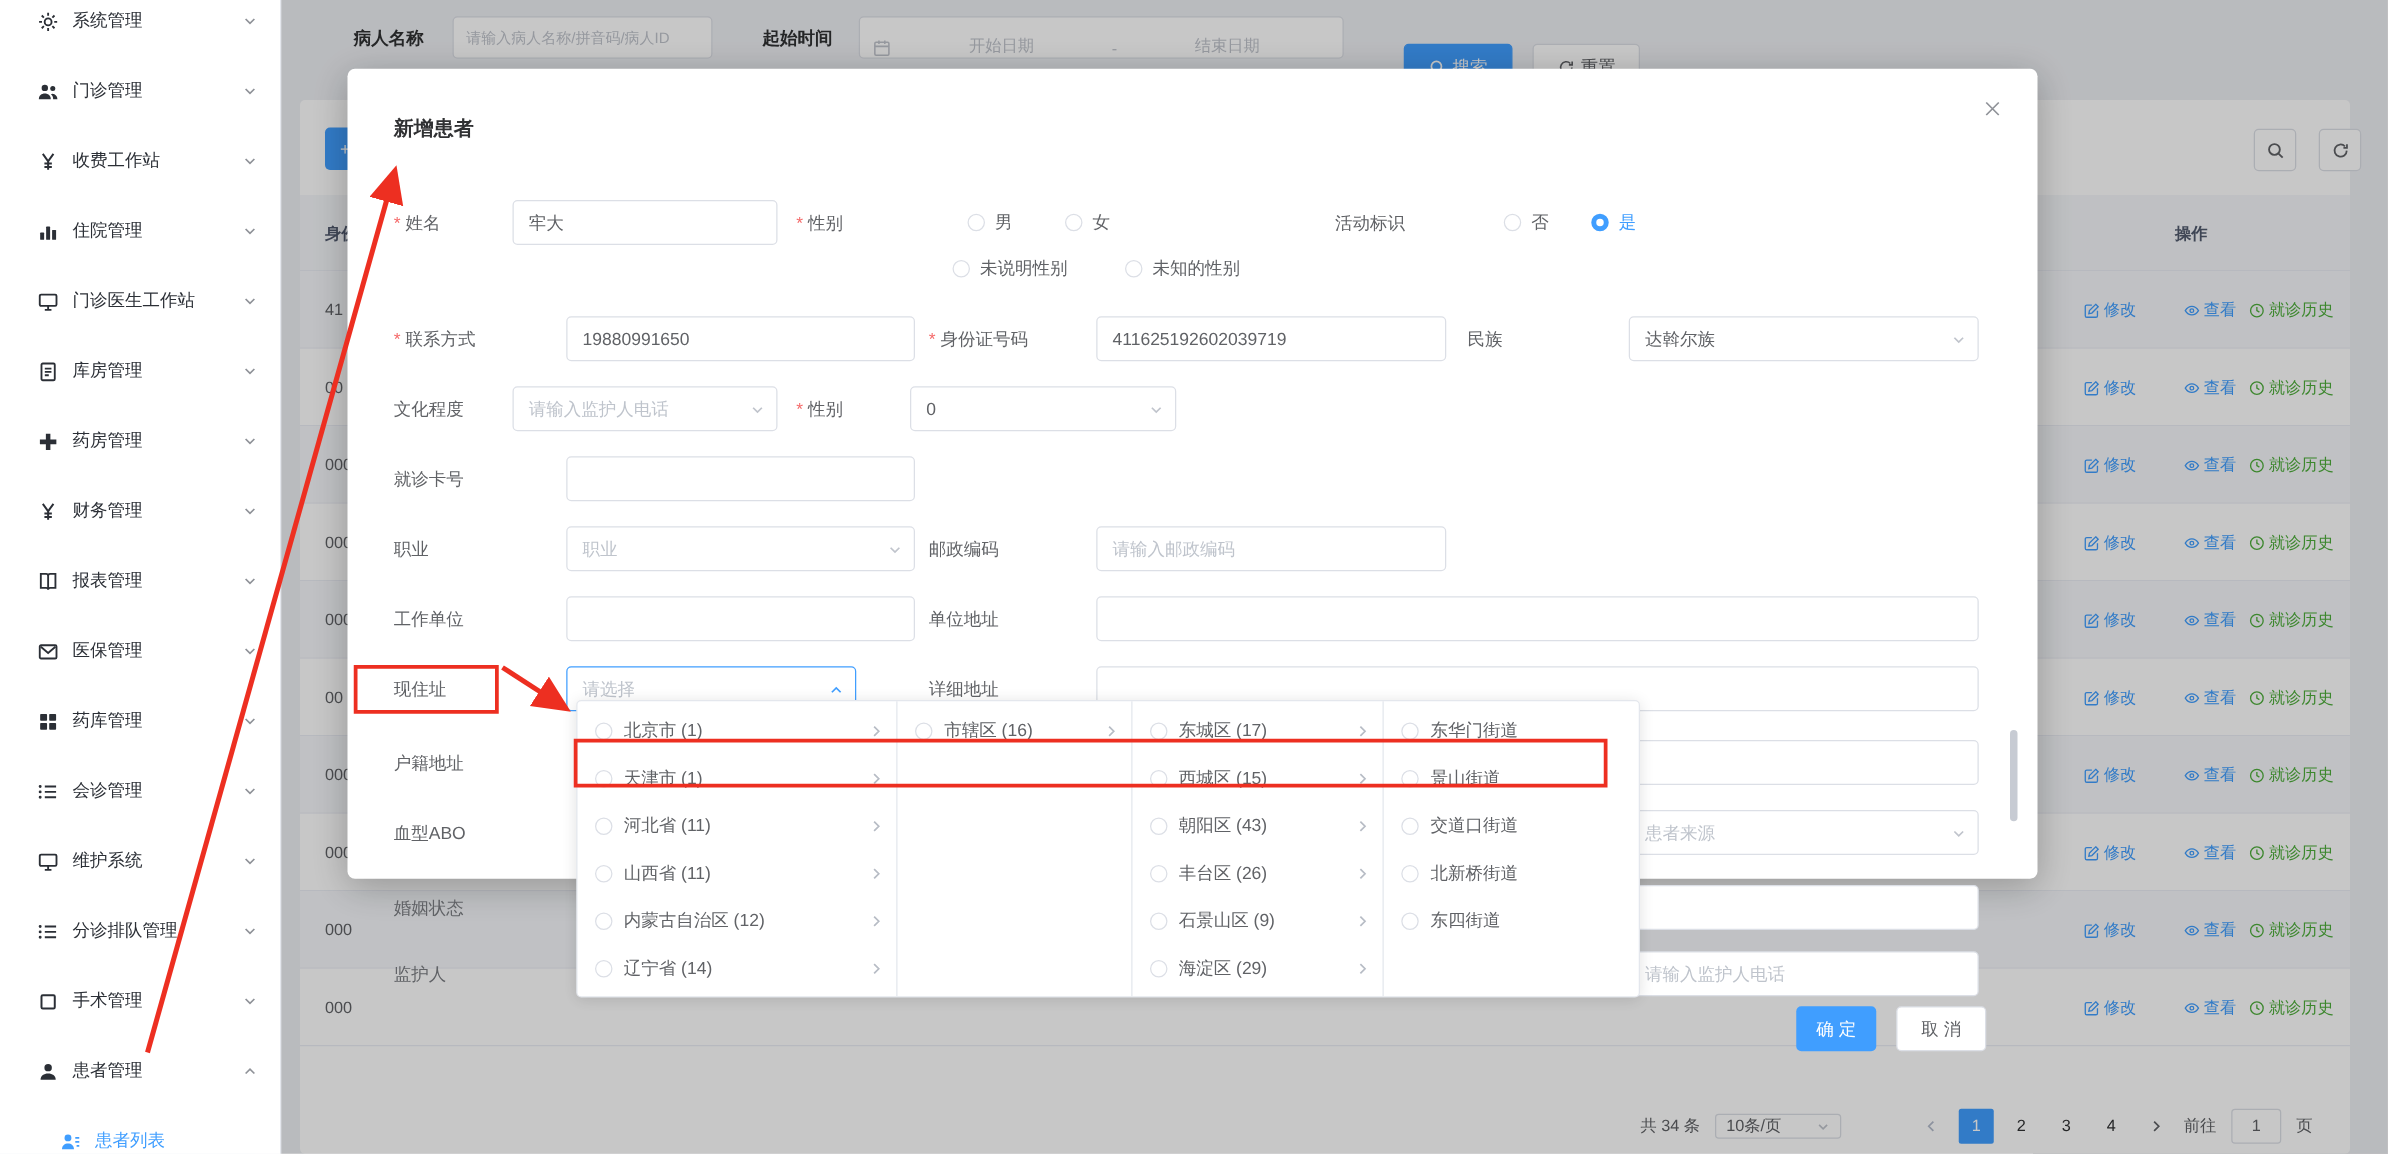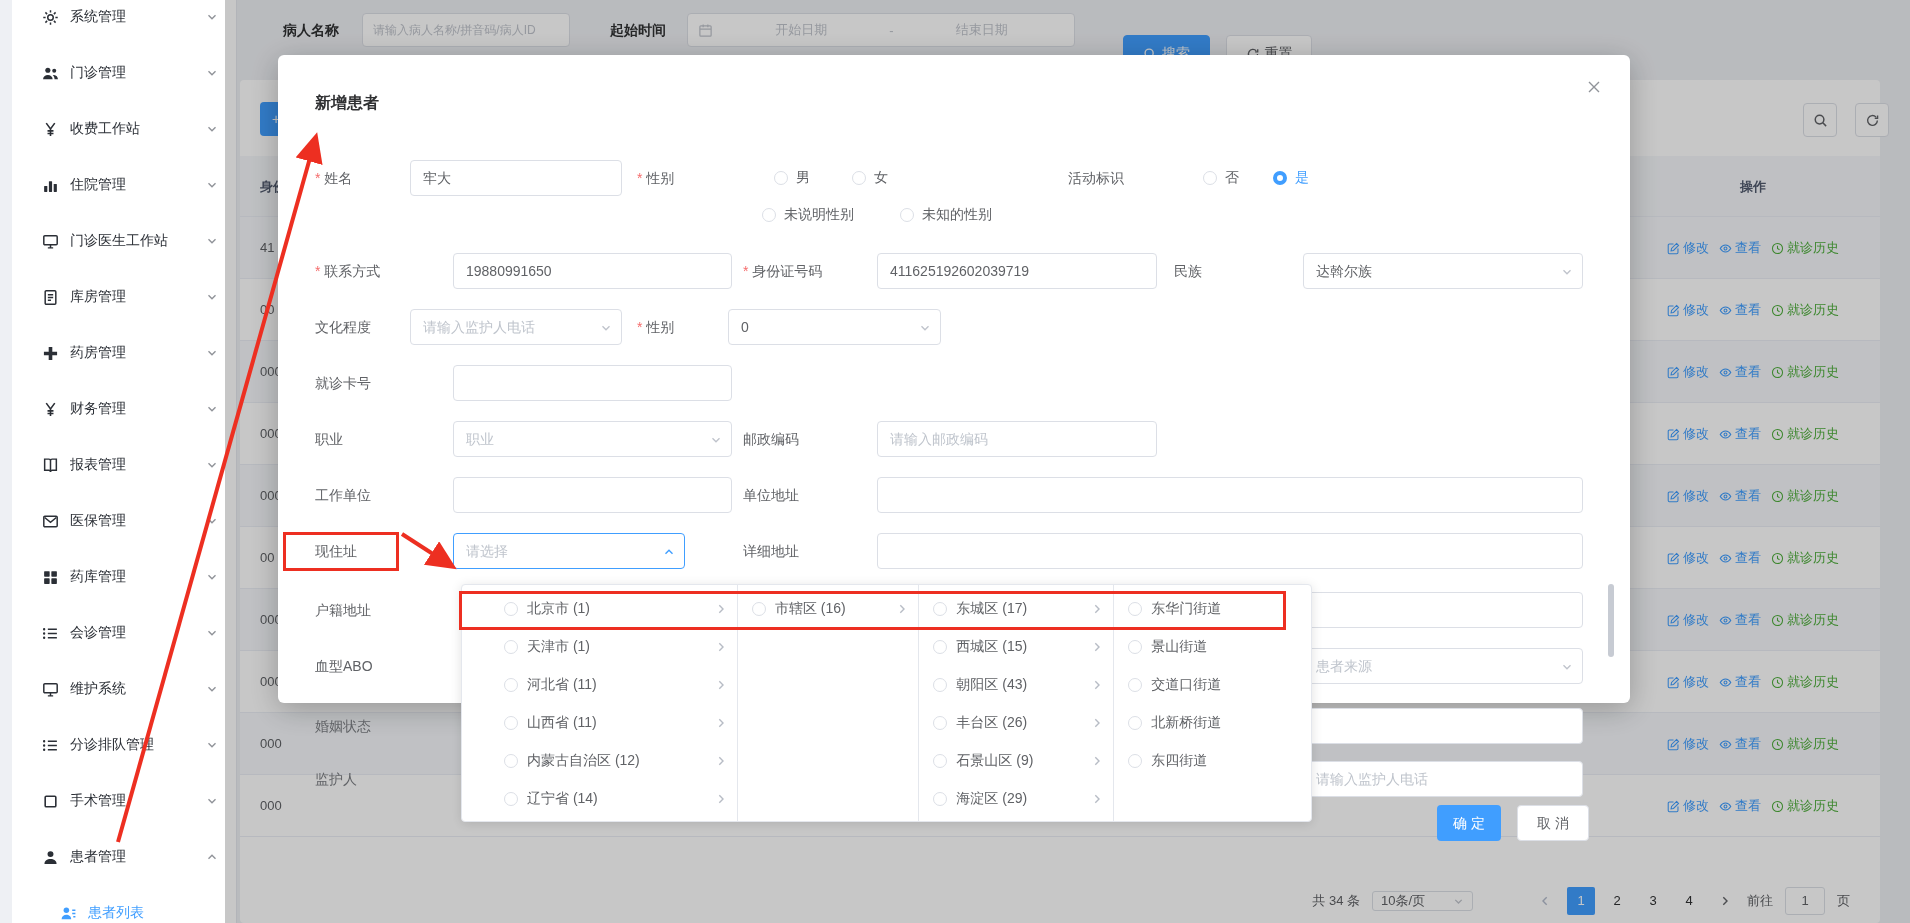--- a/index.html
+++ b/index.html
@@ -1,35 +1,35 @@
 <!DOCTYPE html>
 <html><head>
 <meta charset="utf-8">
 <style>
   * { margin:0; padding:0; box-sizing:border-box; }
   html,body { width:1910px; height:923px; }
   body { font-family:"Liberation Sans","DejaVu Sans",sans-serif; background:#eef0f4; overflow:hidden; position:relative; }
 
   
-  .sidebar { position:fixed; left:0; top:0; width:225px; height:100%; background:#fff; border-right:1px solid #e4e7ed; z-index:20; overflow:hidden;margin-left:12px; }
+  .sidebar { position:fixed; left:0; top:0; width:225px; height:100%; background:#fff; border-right:1px solid #e4e7ed; z-index:20; overflow:hidden; }
   .menu-list { margin-top:-11px; }
   .menu-item { height:56px; display:flex; align-items:center; padding:0 18px 0 30px; font-size:14px; color:#2b2f36; cursor:pointer; white-space:nowrap; }
   .mi-icon { width:17px; height:17px; margin-right:11px; color:#2b2f36; flex:none; }
   .mi-icon svg, .mi-caret svg { width:100%; height:100%; display:block; }
   .mi-label { flex:1; }
   .mi-caret { width:12px; height:12px; color:#909399; flex:none; }
   .mi-caret.up { transform:rotate(180deg); }
   .menu-item.sub { padding-left:48px; }
   .menu-item.active, .menu-item.active .mi-icon { color:#409eff; }
 
   
   .filter-bar { position:absolute; left:225px; top:0; width:1653px; height:61px; }
   .f-label { position:absolute; top:0; height:61px; line-height:61px; font-size:14px; font-weight:bold; color:#303133; }
   .f-input { position:absolute; height:34px; background:#fff; border:1px solid #dcdfe6; border-radius:4px; padding:0 10px; font-size:12px; line-height:32px; color:#c0c4cc; white-space:nowrap; overflow:hidden; }
-  .f-daterange { position:absolute; height:34px; background:#fff; border:1px solid #dcdfe6; border-radius:4px; display:flex; align-items:center; padding:0 10px; font-size:13px; color:#c0c4cc; }
+  .f-daterange { position:absolute; height:34px; background:#fff; border:1px solid #dcdfe6; border-radius:4px; display:flex; align-items:flex-end; padding:0 10px; font-size:13px; color:#c0c4cc; }
   .dr-ico { width:15px; height:15px; color:#c0c4cc; margin-right:6px; flex:none; }
   .dr-ico svg, .b-ico svg { width:100%; height:100%; display:block; }
   .dr-text { flex:1; text-align:center; }
   .dr-sep { padding:0 6px; color:#c0c4cc; }
   .btn { position:absolute; height:38px; border-radius:4px; display:flex; align-items:center; justify-content:center; font-size:14px; cursor:pointer; gap:5px;margin-top:24px; }
   .btn .b-ico { width:14px; height:14px; }
   .btn.primary { background:#409eff; color:#fff; border:1px solid #409eff; }
   .btn.plain { background:#fff; color:#606266; border:1px solid #dcdfe6; }
 
   
@@ -40,21 +40,21 @@
   .tool-icon-btn svg { width:100%; height:100%; display:block; }
   .thead { position:absolute; left:0; top:76px; width:100%; height:61px; background:#f5f7fa; border-bottom:1px solid #ebeef5; font-size:13px; font-weight:bold; color:#515a6e; }
   .th-id { position:absolute; left:20px; top:0; line-height:61px; white-space:nowrap; }
   .th-op { position:absolute; left:1403px; width:220px; top:0; line-height:61px; text-align:center; }
   .tbody { position:absolute; left:0; top:137px; width:100%; }
   .trow { position:relative; height:62px; border-bottom:1px solid #ebeef5; background:#fff; }
   .trow.stripe { background:#f6f8fb; }
   .td-id { position:absolute; left:20px; top:0; line-height:61px; font-size:13px; color:#606266; white-space:nowrap; }
   .td-op { position:absolute; left:1403px; width:220px; top:0; height:62px; display:flex; align-items:center; justify-content:center; gap:10px; font-size:13px; white-space:nowrap; }
   .act { display:inline-flex; align-items:center; gap:3px; cursor:pointer; }
-  .act.blue { color:#409eff; }
+  .act.blue { color:#409eff;margin-left:28px; }
   .act.green { color:#4fae3c; }
   .a-ico { width:13px; height:13px; display:inline-block; }
   .a-ico svg { width:100%; height:100%; display:block; }
 
   
   .pagination { position:absolute; right:30px; top:805px; height:32px; display:flex; align-items:center; gap:12px; font-size:13px; color:#606266; }
   .pg-sizer { width:101px; height:20px; border:1px solid #dcdfe6; border-radius:3px; background:#fff; display:flex; align-items:center; justify-content:space-between; padding:0 8px; cursor:pointer; }
   .pg-sizer .sel-caret { width:11px; height:11px; color:#c0c4cc; }
   .pg-sizer svg { width:100%; height:100%; display:block; }
   .pg-arrow { width:20px; height:28px; display:flex; align-items:center; justify-content:center; cursor:pointer; }
@@ -86,21 +86,21 @@
   .m-select.open .sel-caret { transform:rotate(180deg); color:#409eff; }
   .radio { position:absolute; height:36px; display:flex; align-items:center; font-size:14px; color:#606266; cursor:pointer; white-space:nowrap; }
   .radio .rc { width:14px; height:14px; border:1px solid #dcdfe6; border-radius:50%; background:#fff; margin-right:8px; flex:none; }
   .radio.checked { color:#409eff; }
   .radio.checked .rc { border:4px solid #409eff; }
   .btn-confirm { position:absolute; width:64px; height:36px; background:#409eff; border-radius:4px; color:#fff; font-size:14px; text-align:center; line-height:36px; cursor:pointer; }
   .btn-cancel { position:absolute; width:72px; height:36px; background:#fff; border:1px solid #dcdfe6; border-radius:4px; color:#606266; font-size:14px; text-align:center; line-height:34px; cursor:pointer; }
   .modal-scrollthumb { position:absolute; width:6px; border-radius:3px; background:#c7cbd3; }
 
   
-  .cascade { position:fixed; left:461px; top:584px; width:851px; height:238px; background:#fff; border:1px solid #e4e7ed; border-radius:4px; box-shadow:0 2px 12px rgba(0,0,0,.12); z-index:150; display:flex;padding-left:28px; }
+  .cascade { position:fixed; left:461px; top:560px; width:851px; height:238px; background:#fff; border:1px solid #e4e7ed; border-radius:4px; box-shadow:0 2px 12px rgba(0,0,0,.12); z-index:150; display:flex; }
   .cascade-col { border-right:1px solid #e4e7ed; padding-top:5px; overflow:hidden; }
   .cascade-col:last-child { border-right:none; }
   .cascade-item { height:38px; display:flex; align-items:center; padding:0 10px 0 14px; font-size:14px; color:#606266; cursor:pointer; white-space:nowrap; }
   .crc { width:14px; height:14px; border:1px solid #dcdfe6; border-radius:50%; background:#fff; margin-right:9px; flex:none; }
   .c-label { flex:1; overflow:hidden; }
   .c-arrow { width:12px; height:12px; color:#b7bcc5; flex:none; }
   .c-arrow svg { width:100%; height:100%; display:block; }
 
   
   .anno-box { position:fixed; border:3px solid #ed2f21; z-index:400; pointer-events:none; }

